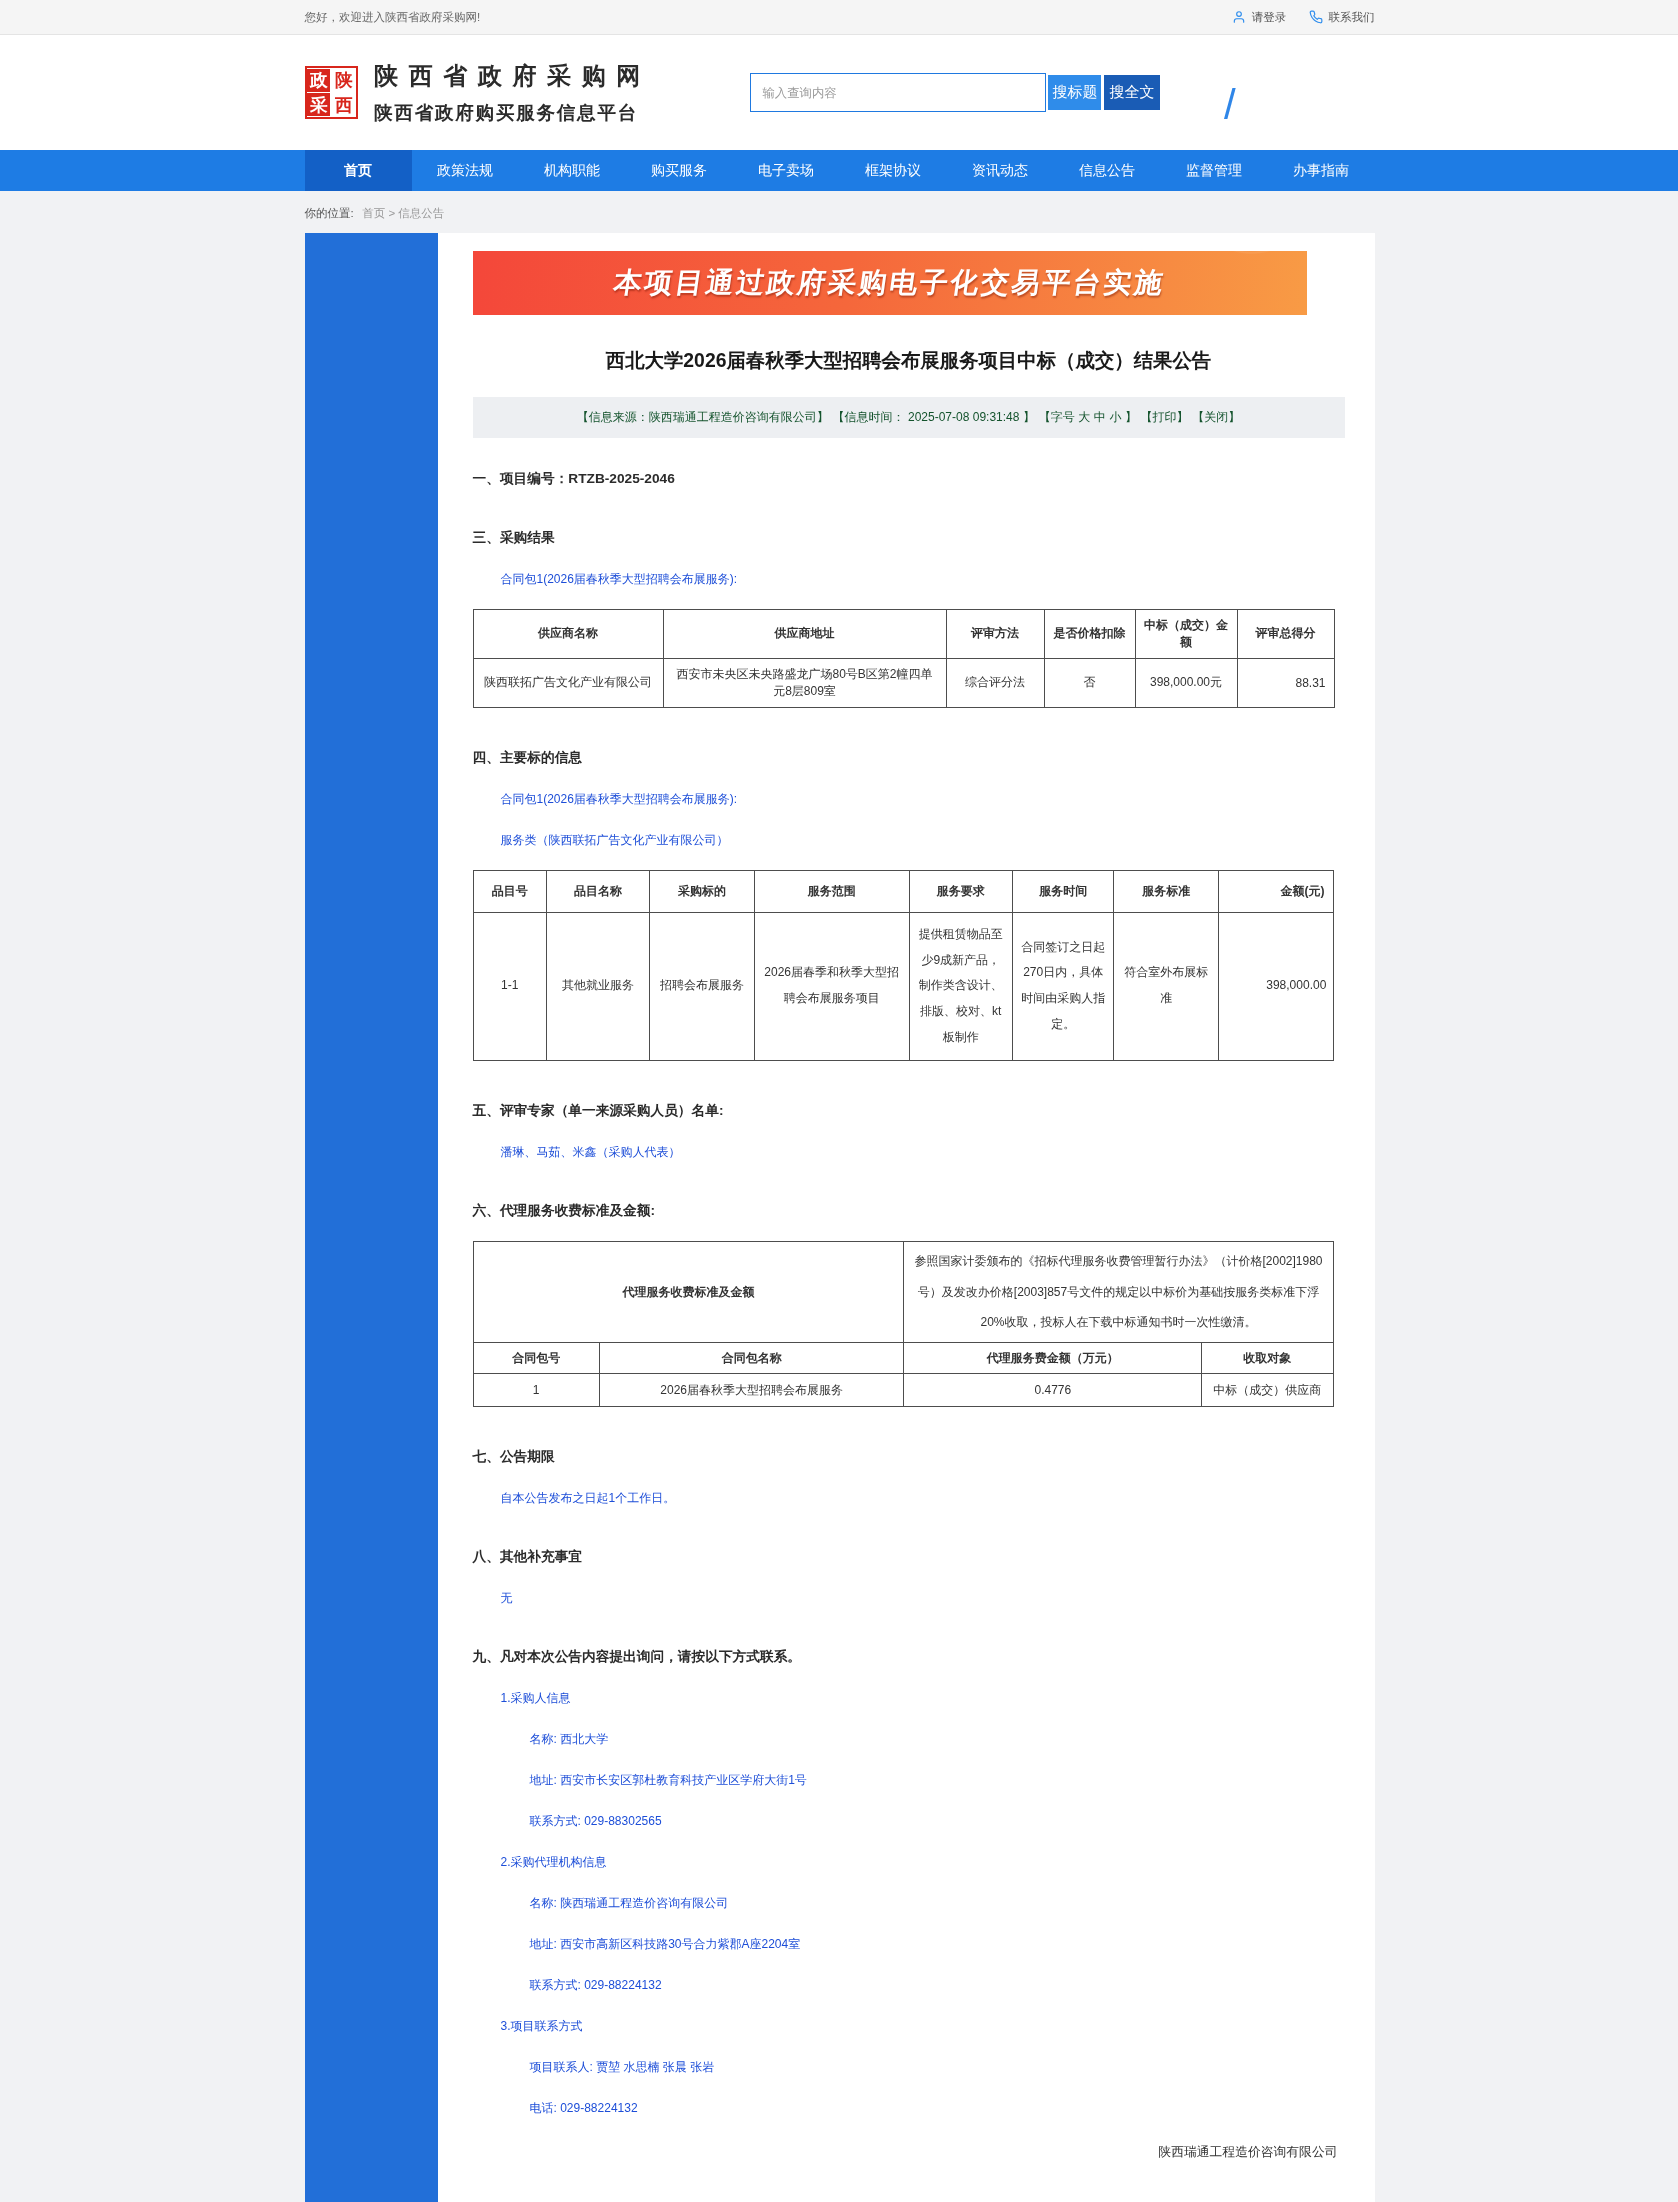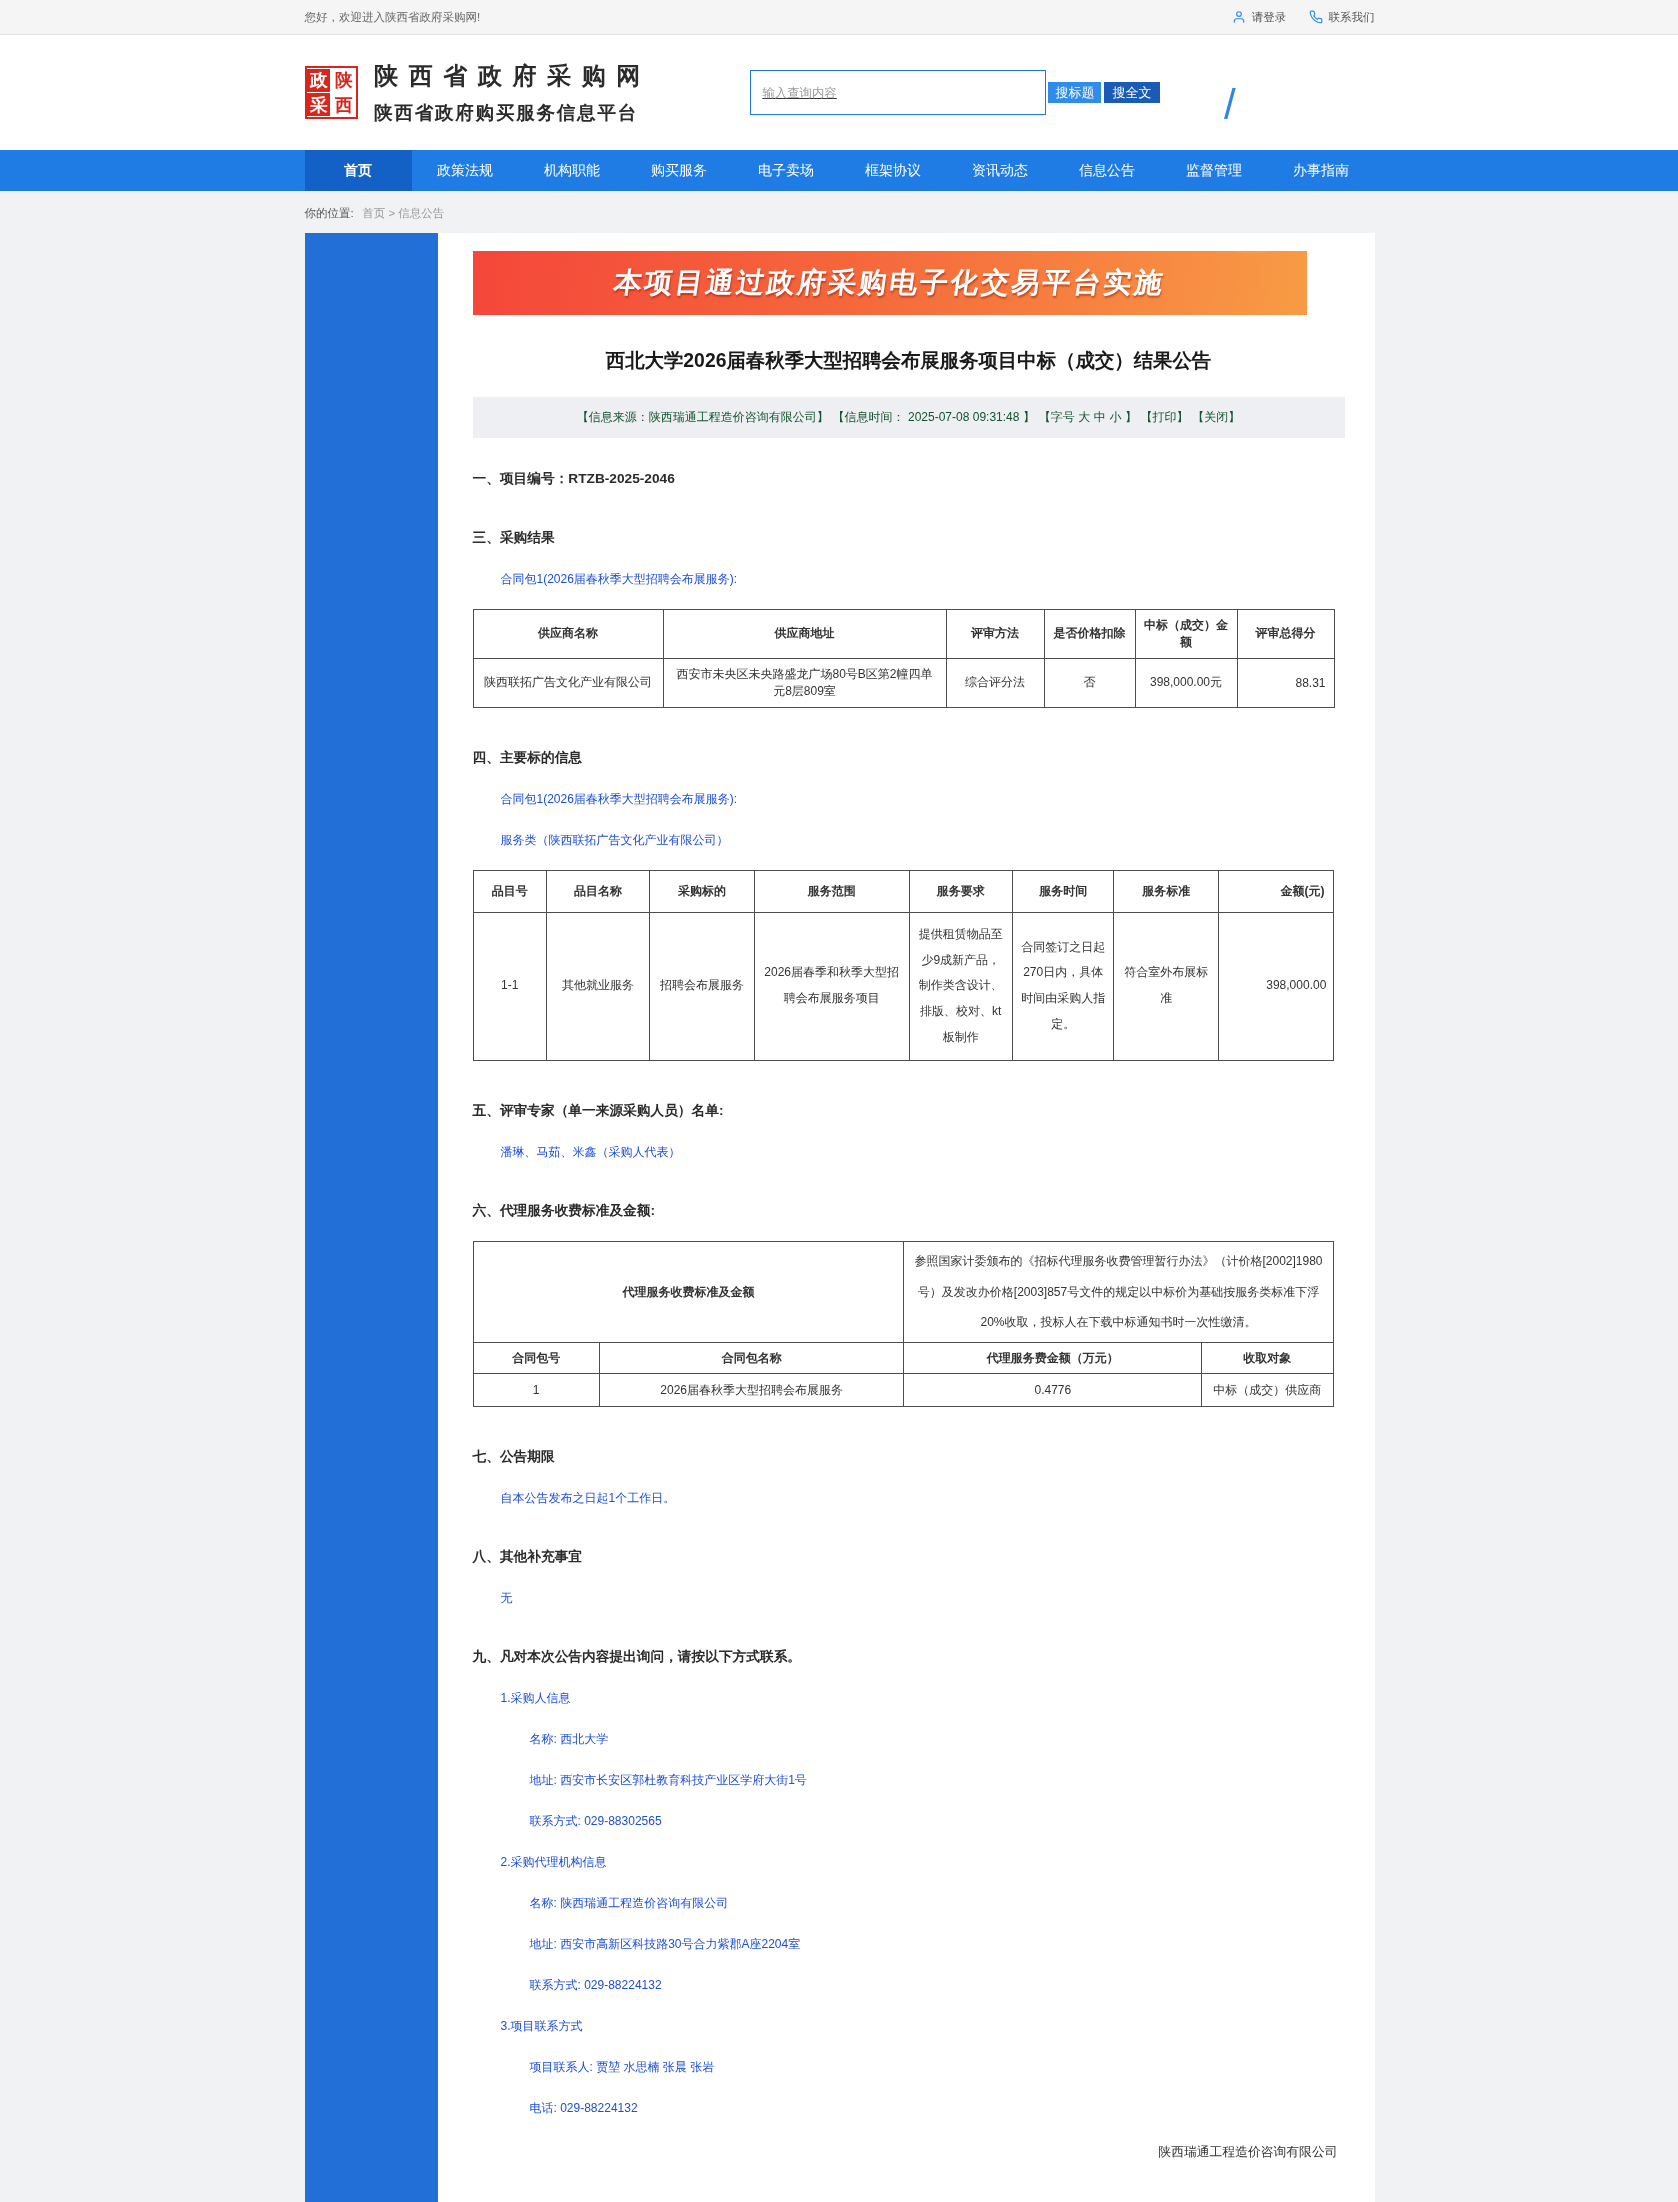--- a/index.html
+++ b/index.html
@@ -24,23 +24,23 @@
   .header-inner{display:flex;align-items:center;height:115px;position:relative;}
   .logo{display:flex;align-items:center;text-decoration:none;color:#333;}
   .seal{display:grid;grid-template-columns:23px 23px;grid-template-rows:23px 23px;gap:1.8px;border:2.6px solid #d8261c;background:#fff;padding:0.9px;}
   .seal-cell{display:flex;align-items:center;justify-content:center;font-size:17.6px;font-weight:bold;}
   .seal-cell.red{background:#d8261c;color:#fff;}
   .seal-cell.white{background:#fff;color:#d8261c;}
   .site-names{margin-left:16px;}
   .site-title{font-size:24px;font-weight:bold;letter-spacing:10.6px;color:#2b2b2b;}
   .site-subtitle{font-size:18.5px;font-weight:bold;letter-spacing:1.8px;color:#2b2b2b;margin-top:8px;}
   .search-area{display:flex;align-items:center;margin-left:99px;}
-  .search-input{width:296px;height:45px;box-sizing:border-box;border:1.8px solid #1f79e0;font-size:12.4px;padding:0 11.5px;color:#333;outline:none;background:#fff;text-decoration:underline;}
+  .search-input{width:296px;height:39px;box-sizing:border-box;border:1.8px solid #1f79e0;font-size:12.4px;padding:0 11.5px;color:#333;outline:none;background:#fff;}
   .search-input::placeholder{color:#9a9a9a;}
-  .btn{height:21px;border:none;color:#fff;font-size:13px;cursor:pointer;padding:0;font-family:inherit;}
+  .btn{height:35px;border:none;color:#fff;font-size:15px;cursor:pointer;padding:0;font-family:inherit;}
   .btn-title{width:53px;background:#2f8cea;margin-left:2.6px;}
   .btn-full{width:56px;background:#1a5cb5;margin-left:2.6px;}
   .slash{font-size:42px;color:#2f86e8;margin-left:64px;position:relative;top:12.4px;font-weight:300;}
 
   
   .nav{background:#1e7ce4;height:41px;}
   .nav-inner{display:flex;height:41px;}
   .nav-item{width:107px;text-align:center;line-height:41px;color:#fff;font-size:14px;text-decoration:none;cursor:pointer;}
   .nav-item.active{background:#1360c6;font-weight:bold;}
 

